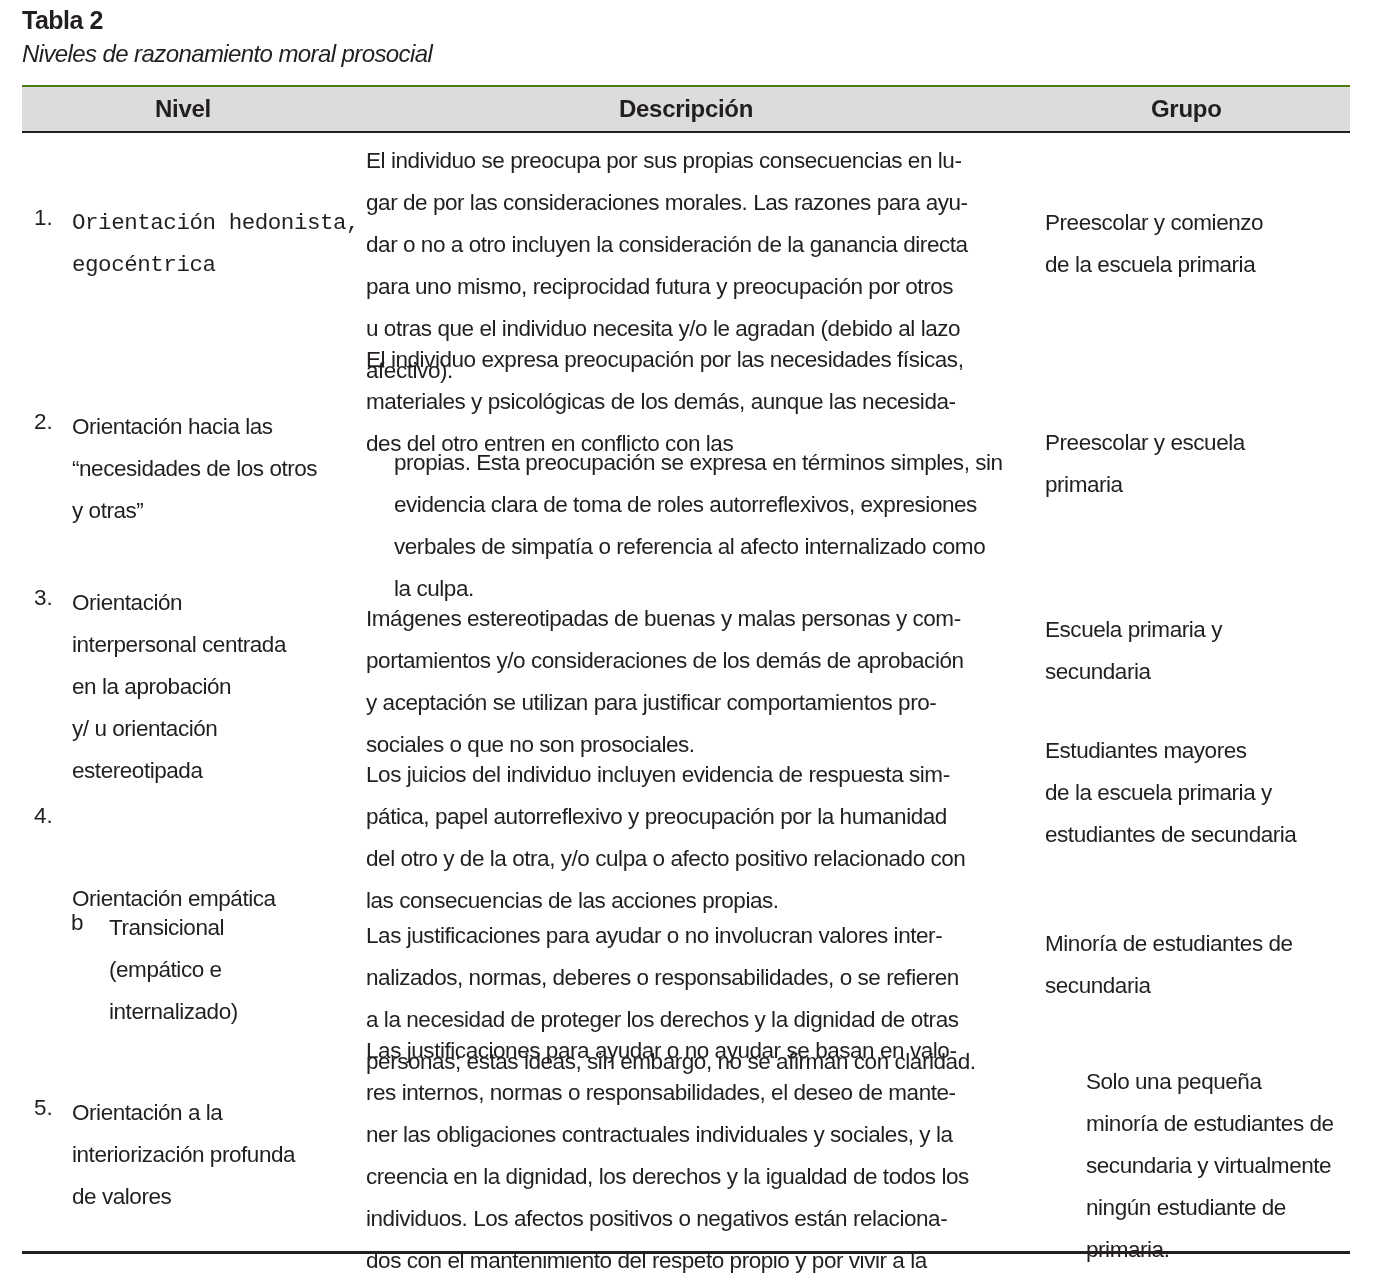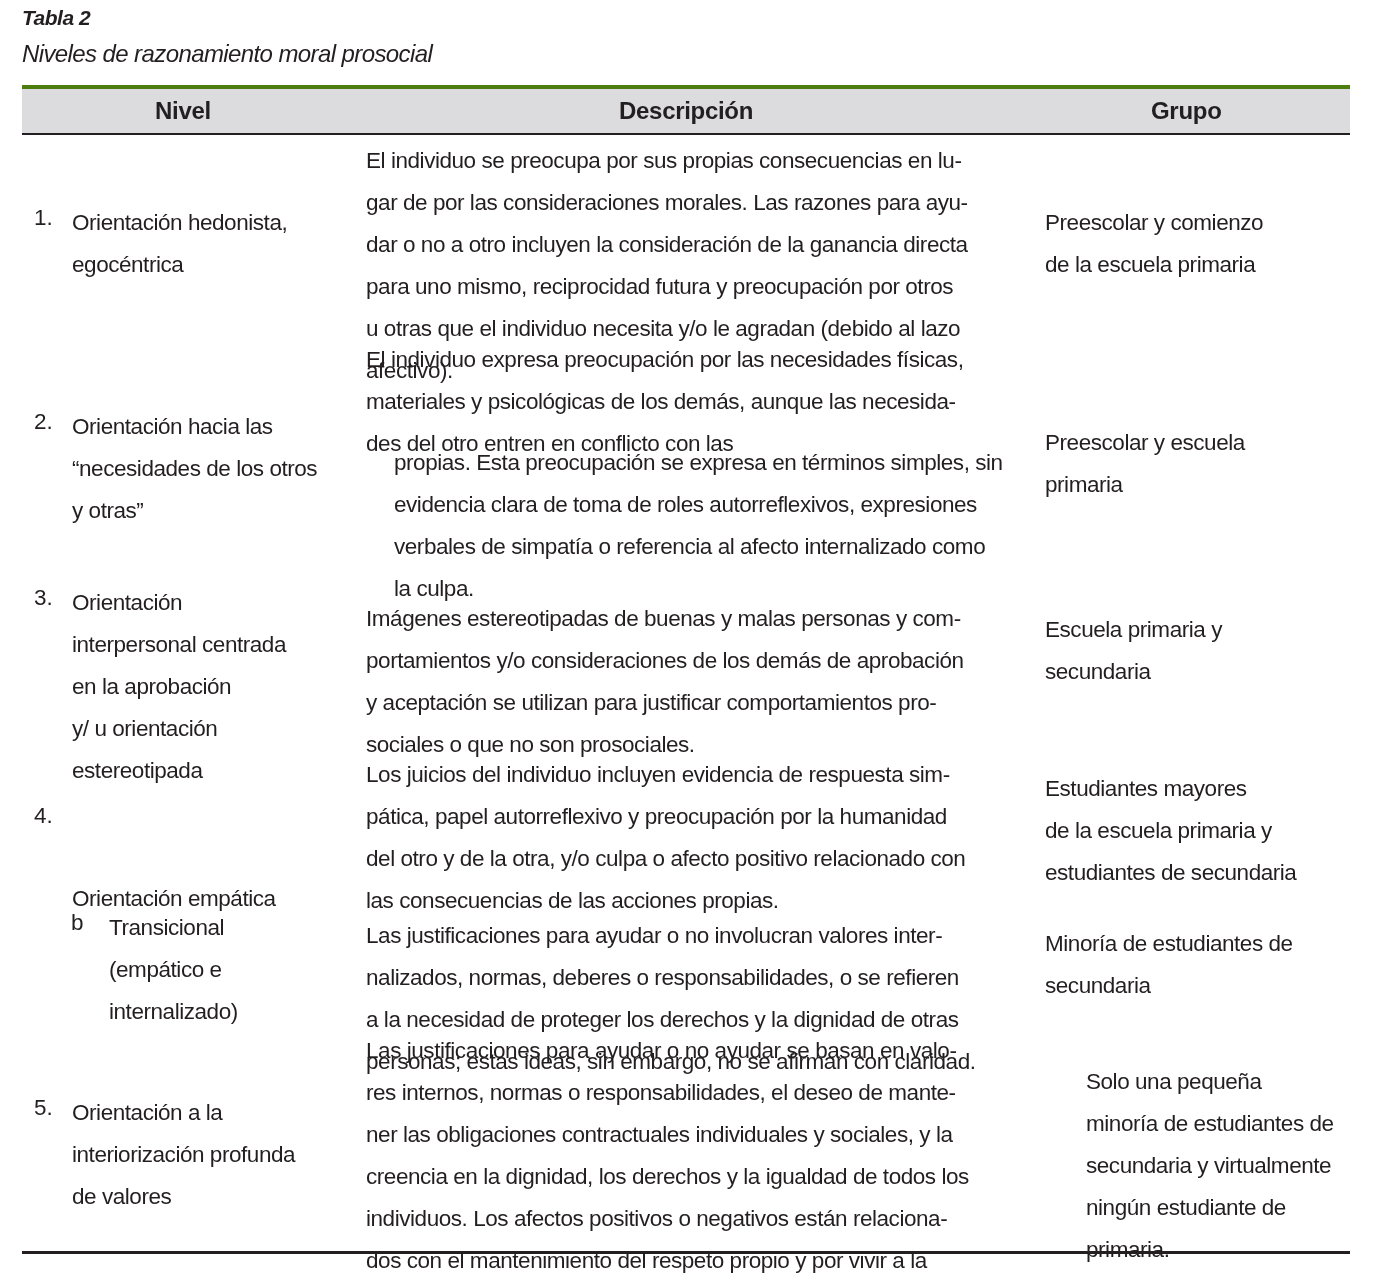--- a/index.html
+++ b/index.html
@@ -1,39 +1,39 @@
 <!DOCTYPE html>
 <html><head>
 <meta charset="utf-8">
 <style>
   html,body{margin:0;padding:0;background:#fff;}
   body{width:1374px;height:1280px;position:relative;overflow:hidden;font-family:"Liberation Sans",sans-serif;color:#231f20;}
-  .title{position:absolute;left:22px;top:6px;font-size:21px;font-weight:bold;letter-spacing:-0.5px;font-style:italic;}
+  .title{position:absolute;left:22px;top:6px;font-size:25px;font-weight:bold;letter-spacing:-0.5px;}
   .subtitle{position:absolute;left:22px;top:40px;font-size:24px;font-style:italic;letter-spacing:-0.6px;}
-  .thead{position:absolute;left:22px;top:85px;width:1328px;height:44px;background:#dcdcde;border-top:4px solid #4d7c0f;border-bottom:2px solid #231f20;}
+  .thead{position:absolute;left:22px;top:85px;width:1328px;height:44px;background:#dcdcde;border-top:2px solid #4d7c0f;border-bottom:2px solid #231f20;}
   .th{position:absolute;top:8px;font-size:24px;font-weight:bold;letter-spacing:-0.3px;}
   .bottom-rule{position:absolute;left:22px;top:1251px;width:1328px;height:3px;background:#231f20;}
   .cell{position:absolute;font-size:22.5px;line-height:42px;letter-spacing:-0.45px;white-space:pre;}
   .num{position:absolute;font-size:22.5px;line-height:31.2px;}
 </style>
 </head>
 <body>
 
 <div class="title">Tabla 2</div>
 <div class="subtitle">Niveles de razonamiento moral prosocial</div>
 
 <div class="thead">
   <div class="th" style="left:133px;">Nivel</div>
   <div class="th" style="left:597px;">Descripción</div>
   <div class="th" style="left:1129px;">Grupo</div>
 </div>
 
 <div>
   <div class="num" style="left:34px;top:202px;">1.</div>
-  <div class="cell" style="left:72px;top:202px;">Orientación hedonista,
+  <div class="cell" style="left:72px;top:202px;font-family:Liberation Mono, monospace;">Orientación hedonista,
 egocéntrica</div>
   <div class="cell" style="left:366px;top:140px;">El individuo se preocupa por sus propias consecuencias en lu-
 gar de por las consideraciones morales. Las razones para ayu-
 dar o no a otro incluyen la consideración de la ganancia directa
 para uno mismo, reciprocidad futura y preocupación por otros
 u otras que el individuo necesita y/o le agradan (debido al lazo
 afectivo).</div>
   <div class="cell" style="left:1045px;top:202px;">Preescolar y comienzo
 de la escuela primaria</div>
 </div>
@@ -69,21 +69,21 @@
 secundaria</div>
 </div>
 
 <div>
   <div class="num" style="left:34px;top:800px;">4.</div>
   <div class="cell" style="left:72px;top:836px;margin-top:42px;">Orientación empática</div>
   <div class="cell" style="left:366px;top:754px;">Los juicios del individuo incluyen evidencia de respuesta sim-
 pática, papel autorreflexivo y preocupación por la humanidad
 del otro y de la otra, y/o culpa o afecto positivo relacionado con
 las consecuencias de las acciones propias.</div>
-  <div class="cell" style="left:1045px;top:768px;">Estudiantes mayores
+  <div class="cell" style="left:1045px;top:730px;">Estudiantes mayores
 de la escuela primaria y
 estudiantes de secundaria</div>
 </div>
 
 <div>
   <div class="num" style="left:71px;top:907px;">b</div>
   <div class="cell" style="left:109px;top:907px;">Transicional
 (empático e
 internalizado)</div>
   <div class="cell" style="left:366px;top:893px;margin-top:22px;">Las justificaciones para ayudar o no involucran valores inter-

